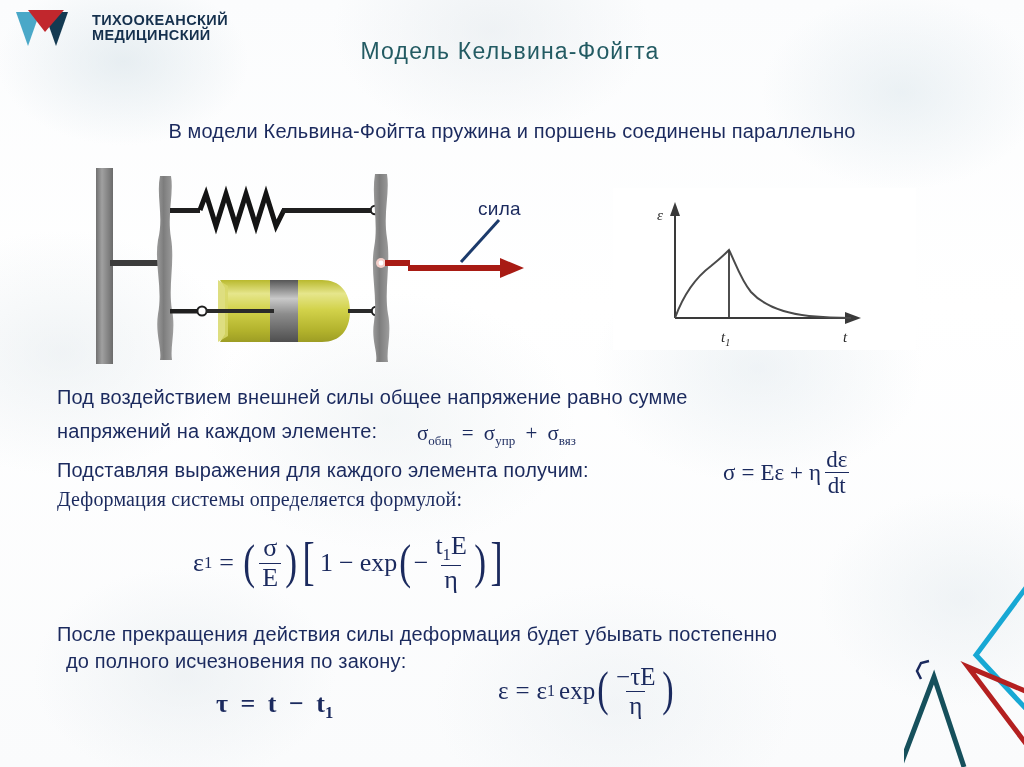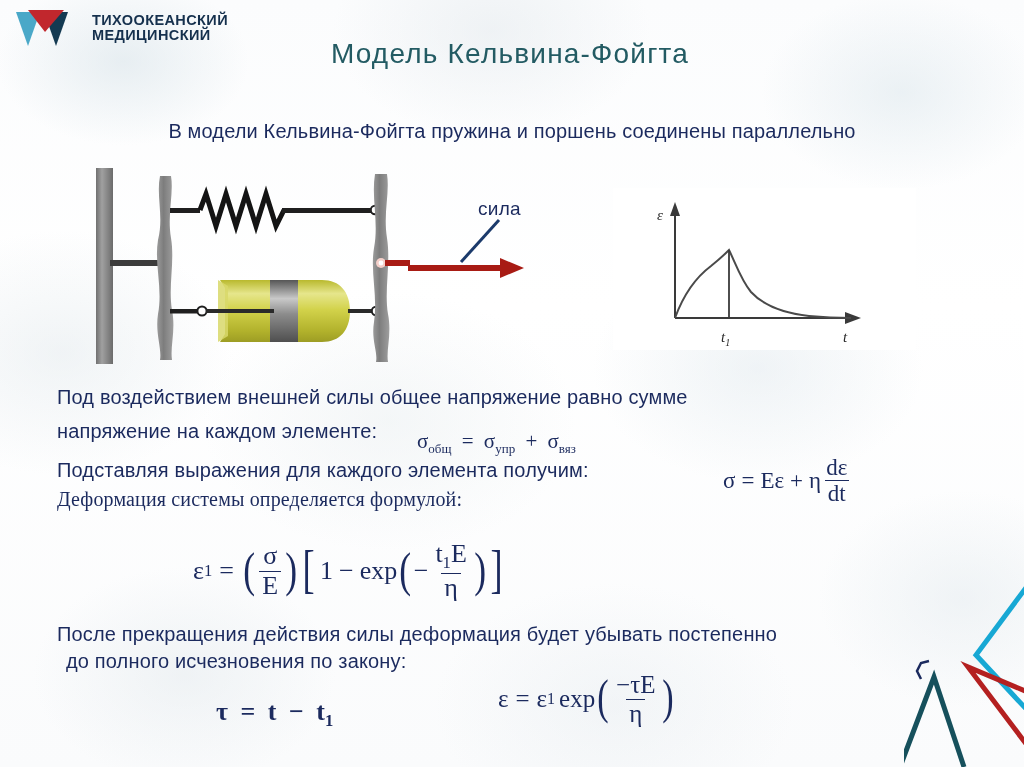--- a/index.html
+++ b/index.html
@@ -60,21 +60,21 @@
   }
 
   
   #title {
     position: absolute;
     left: 0;
     right: 4px;
     top: 38px;
     text-align: center;
     font-family: "Liberation Sans", sans-serif;
-    font-size: 28px;
+    font-size: 23px;
     font-weight: 400;
     letter-spacing: 1.2px;
     color: #235b63;
     white-space: nowrap;
   }
 
   
   .body-text {
     position: absolute;
     font-family: "Liberation Sans", sans-serif;
@@ -127,21 +127,20 @@
   #p3  { left: 57px; top: 488px; font-family: Liberation Serif, serif; }
   #p4a { left: 57px; top: 623px; }
   #p4b { left: 57px; top: 650px; margin-left: 9px; }
 
   
   .math {
     position: absolute;
     font-family: "Liberation Serif", serif;
     color: #1b2a5e;
     white-space: nowrap;
-    margin-top: 8px;
   }
   .frac {
     display: inline-flex;
     flex-direction: column;
     align-items: center;
     vertical-align: middle;
     line-height: 1.02;
     margin: 0 2px;
     text-align: center;
   }
@@ -330,21 +329,21 @@
 
       <line x1="116" y1="62" x2="116" y2="130" stroke="#3a3a3a" stroke-width="1.8"></line>
 
       <text x="44" y="32" font-family="Liberation Serif, serif" font-style="italic" font-size="15" fill="#2a2a2a">ε</text>
       <text x="230" y="154" font-family="Liberation Serif, serif" font-style="italic" font-size="15" fill="#2a2a2a">t</text>
       <text x="108" y="154" font-family="Liberation Serif, serif" font-style="italic" font-size="15" fill="#2a2a2a">t<tspan font-size="10" dy="4">1</tspan></text>
     </svg>
   </div>
 
   <div id="p1a" class="body-text">Под воздействием внешней силы общее напряжение равно сумме</div>
-  <div id="p1b" class="body-text">напряжение на каждом элементе:</div>
+  <div id="p1b" class="body-text">напряжений на каждом элементе:</div>
 
   <div id="eq-sum" class="math">
     <span>σ</span><sub>общ</sub>
     <span style="margin:0 5px">=</span>
     <span>σ</span><sub>упр</sub>
     <span style="margin:0 5px">+</span>
     <span>σ</span><sub>вяз</sub>
   </div>
 
   <div id="p2" class="body-text">Подставляя выражения для каждого элемента получим:</div>

